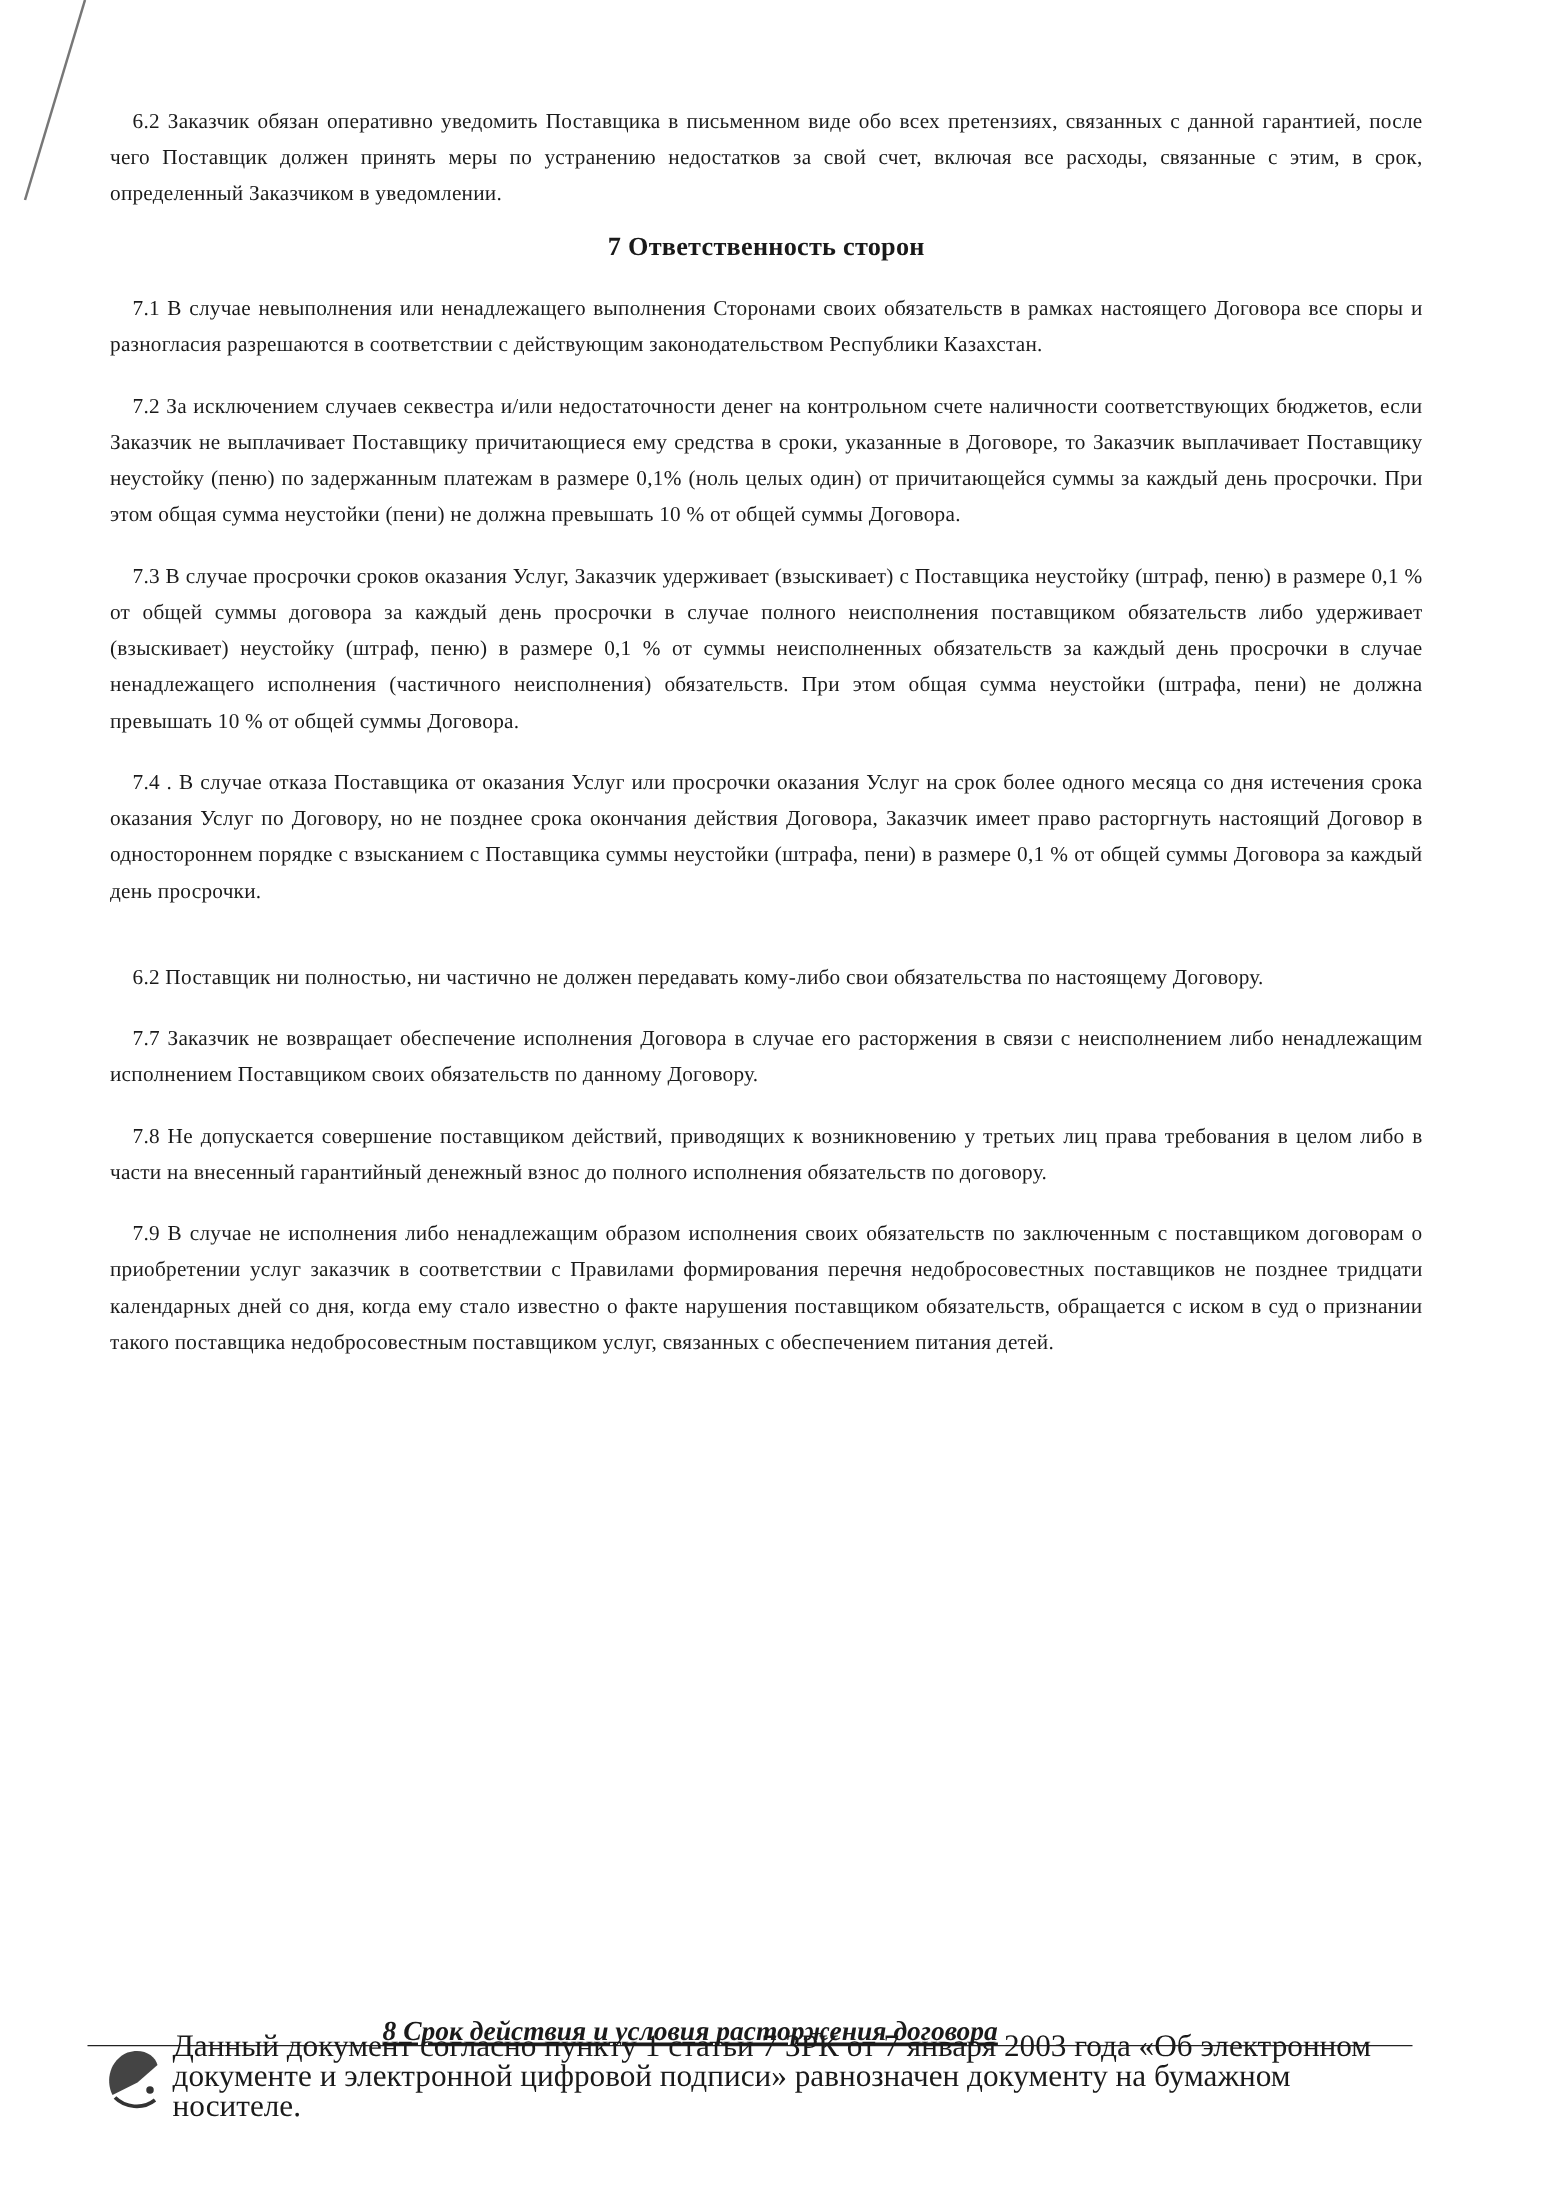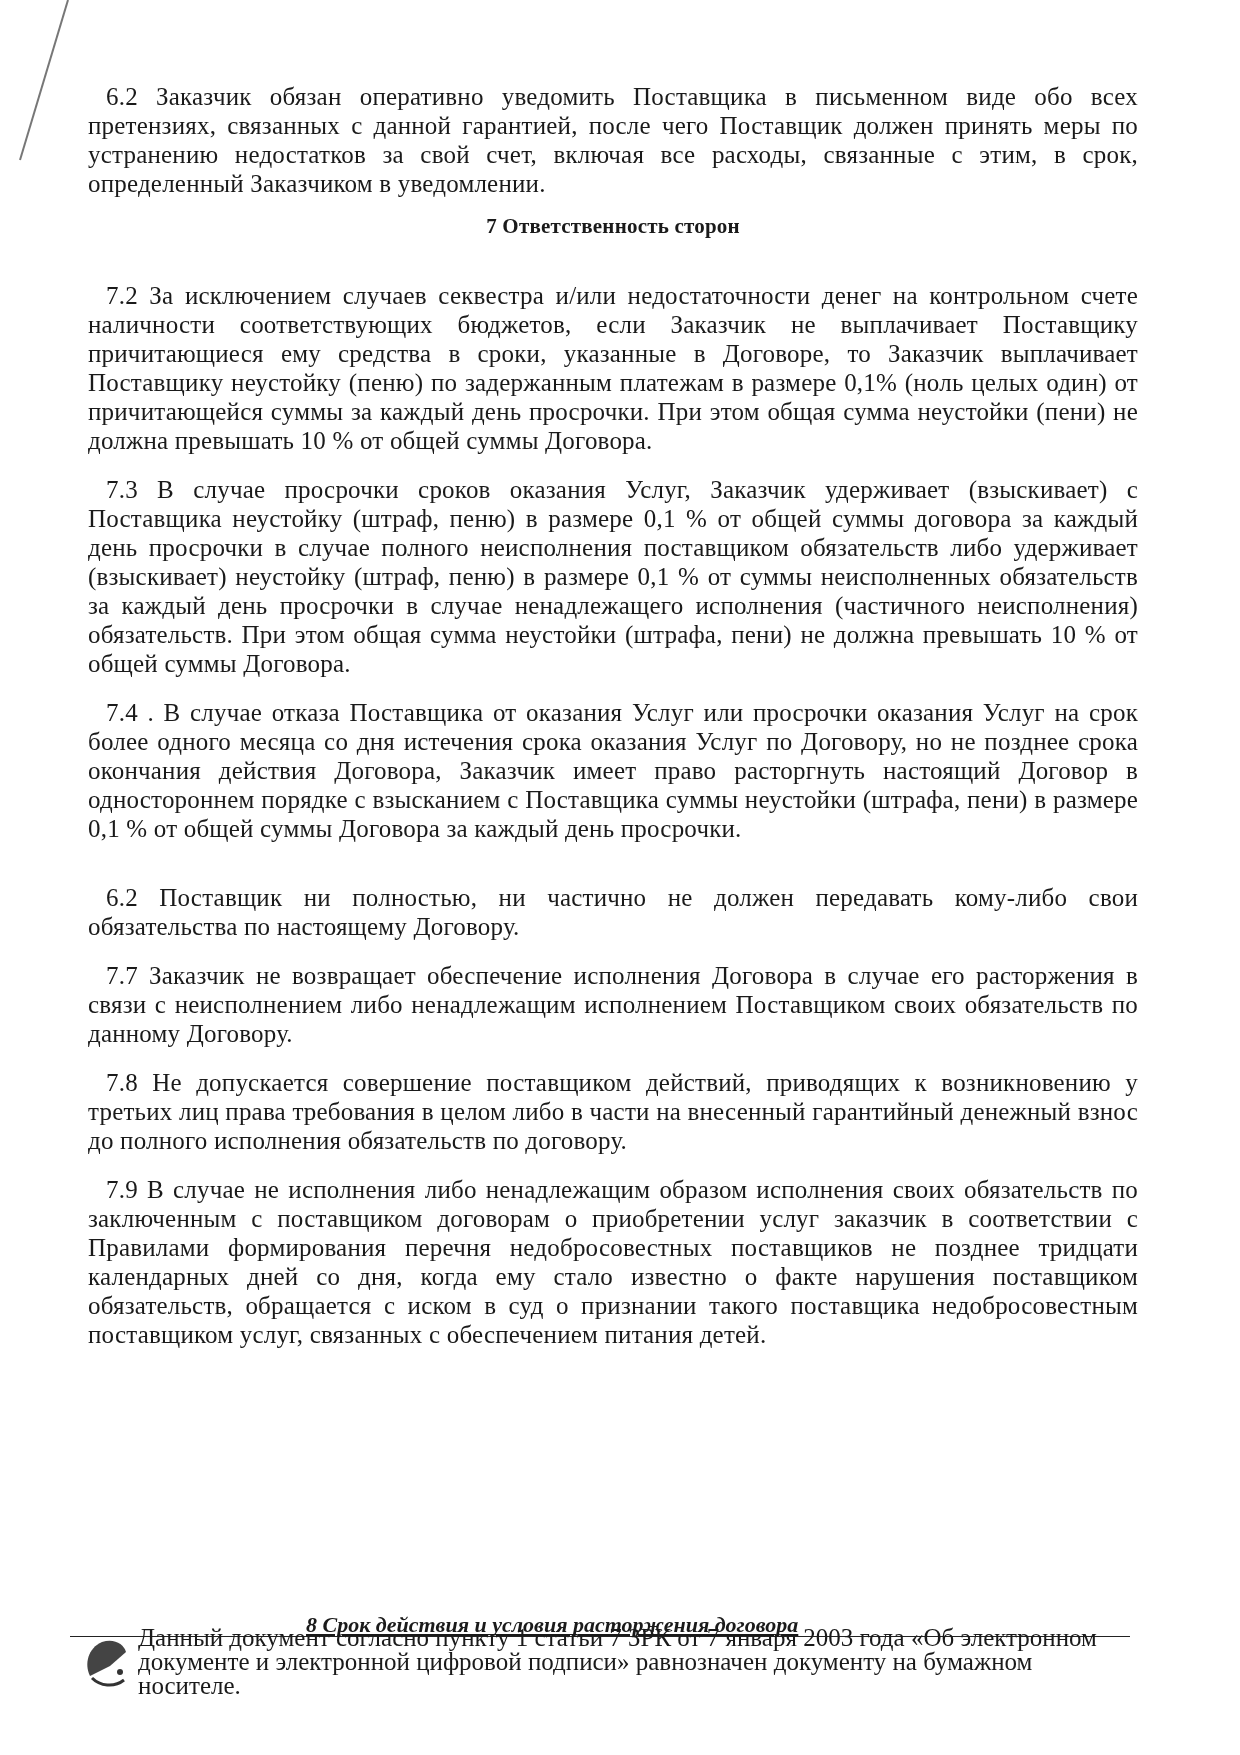--- a/index.html
+++ b/index.html
@@ -1,39 +1,40 @@
 <!DOCTYPE html>
 <html><head>
 <meta charset="utf-8">
 <style>
   html,body{margin:0;padding:0;background:#fff;}
   body{width:1240px;height:1755px;position:relative;overflow:hidden;
        font-family:"Liberation Serif","DejaVu Serif",serif;color:#1a1a1a;}
   .edge{position:absolute;left:0;top:0;width:70px;height:200px;}
   .page{position:absolute;left:88px;top:82px;width:1050px;}
-  p{margin:0;font-size:25px;line-height:29px;text-align:justify;letter-spacing:0.2px;}
+  p{margin:0;font-size:17px;line-height:29px;text-align:justify;letter-spacing:0.2px;}
   .ind{text-indent:18px;}
   .h{text-align:center;font-weight:bold;font-size:21px;margin:14px 0 20px 0;}
   .gap{height:20px;}
   .sec8{position:absolute;left:70px;top:1606px;width:1060px;height:30px;border-bottom:1.5px solid #222;font-style:italic;}
   .sec8 span{position:absolute;left:236px;bottom:-2px;font-weight:bold;font-size:22px;text-decoration:underline;}
   .foot{position:absolute;left:80px;top:1626px;width:1060px;}
   .seal{position:absolute;left:0;top:10px;width:56px;height:56px;}
   .foot-text{position:absolute;left:58px;top:0;font-size:25px;line-height:24px;width:1000px;}
 </style>
 </head>
 <body>
 
 <svg class="edge" viewBox="0 0 70 200">
   <line x1="68" y1="0" x2="20" y2="160" stroke="#777" stroke-width="2"></line>
 </svg>
 
 <div class="page">
   <p class="ind">6.2 Заказчик обязан оперативно уведомить Поставщика в письменном виде обо всех претензиях, связанных с данной гарантией, после чего Поставщик должен принять меры по устранению недостатков за свой счет, включая все расходы, связанные с этим, в срок, определенный Заказчиком в уведомлении.</p>
   <p class="h">7 Ответственность сторон</p>
+  <p class="ind">7.1 В случае невыполнения или ненадлежащего выполнения Сторонами своих обязательств в рамках настоящего Договора все споры и разногласия разрешаются в соответствии с действующим законодательством Республики Казахстан.</p>
   <div class="gap"></div>
   <p class="ind">7.2 За исключением случаев секвестра и/или недостаточности денег на контрольном счете наличности соответствующих бюджетов, если Заказчик не выплачивает Поставщику причитающиеся ему средства в сроки, указанные в Договоре, то Заказчик выплачивает Поставщику неустойку (пеню) по задержанным платежам в размере 0,1% (ноль целых один) от причитающейся суммы за каждый день просрочки. При этом общая сумма неустойки (пени) не должна превышать 10 % от общей суммы Договора.</p>
   <div class="gap"></div>
   <p class="ind">7.3 В случае просрочки сроков оказания Услуг, Заказчик удерживает (взыскивает) с Поставщика неустойку (штраф, пеню) в размере 0,1 % от общей суммы договора за каждый день просрочки в случае полного неисполнения поставщиком обязательств либо удерживает (взыскивает) неустойку (штраф, пеню) в размере 0,1 % от суммы неисполненных обязательств за каждый день просрочки в случае ненадлежащего исполнения (частичного неисполнения) обязательств. При этом общая сумма неустойки (штрафа, пени) не должна превышать 10 % от общей суммы Договора.</p>
   <div class="gap"></div>
   <p class="ind">7.4 . В случае отказа Поставщика от оказания Услуг или просрочки оказания Услуг на срок более одного месяца со дня истечения срока оказания Услуг по Договору, но не позднее срока окончания действия Договора, Заказчик имеет право расторгнуть настоящий Договор в одностороннем порядке с взысканием с Поставщика суммы неустойки (штрафа, пени) в размере 0,1 % от общей суммы Договора за каждый день просрочки.</p>
   <div class="gap"></div>
   <div class="gap"></div>
   <p class="ind">6.2 Поставщик ни полностью, ни частично не должен передавать кому-либо свои обязательства по настоящему Договору.</p>
   <div class="gap"></div>

